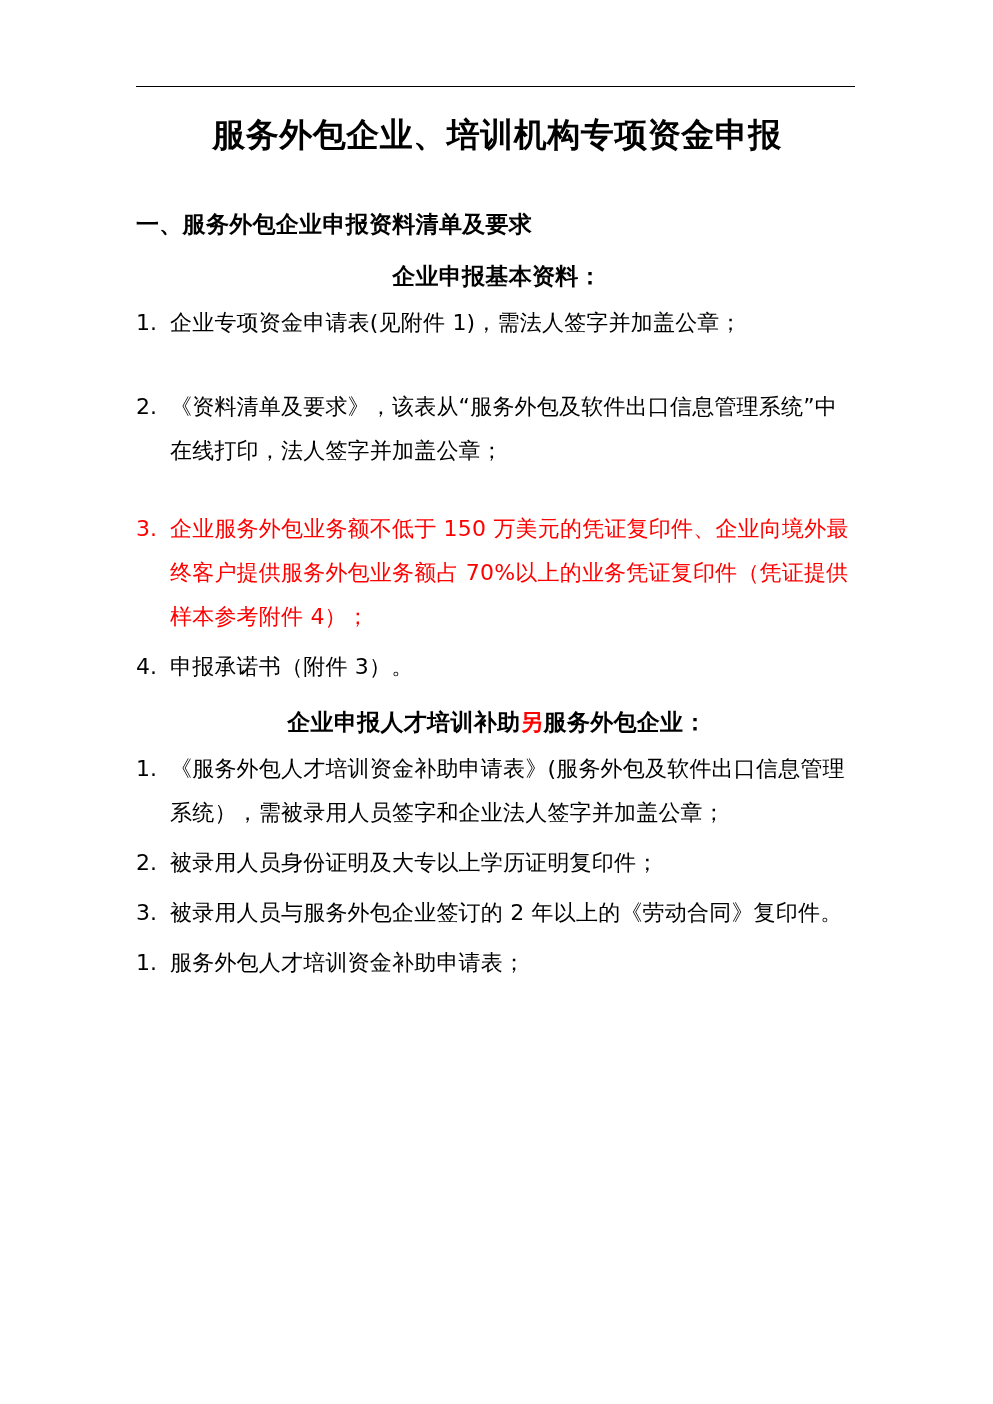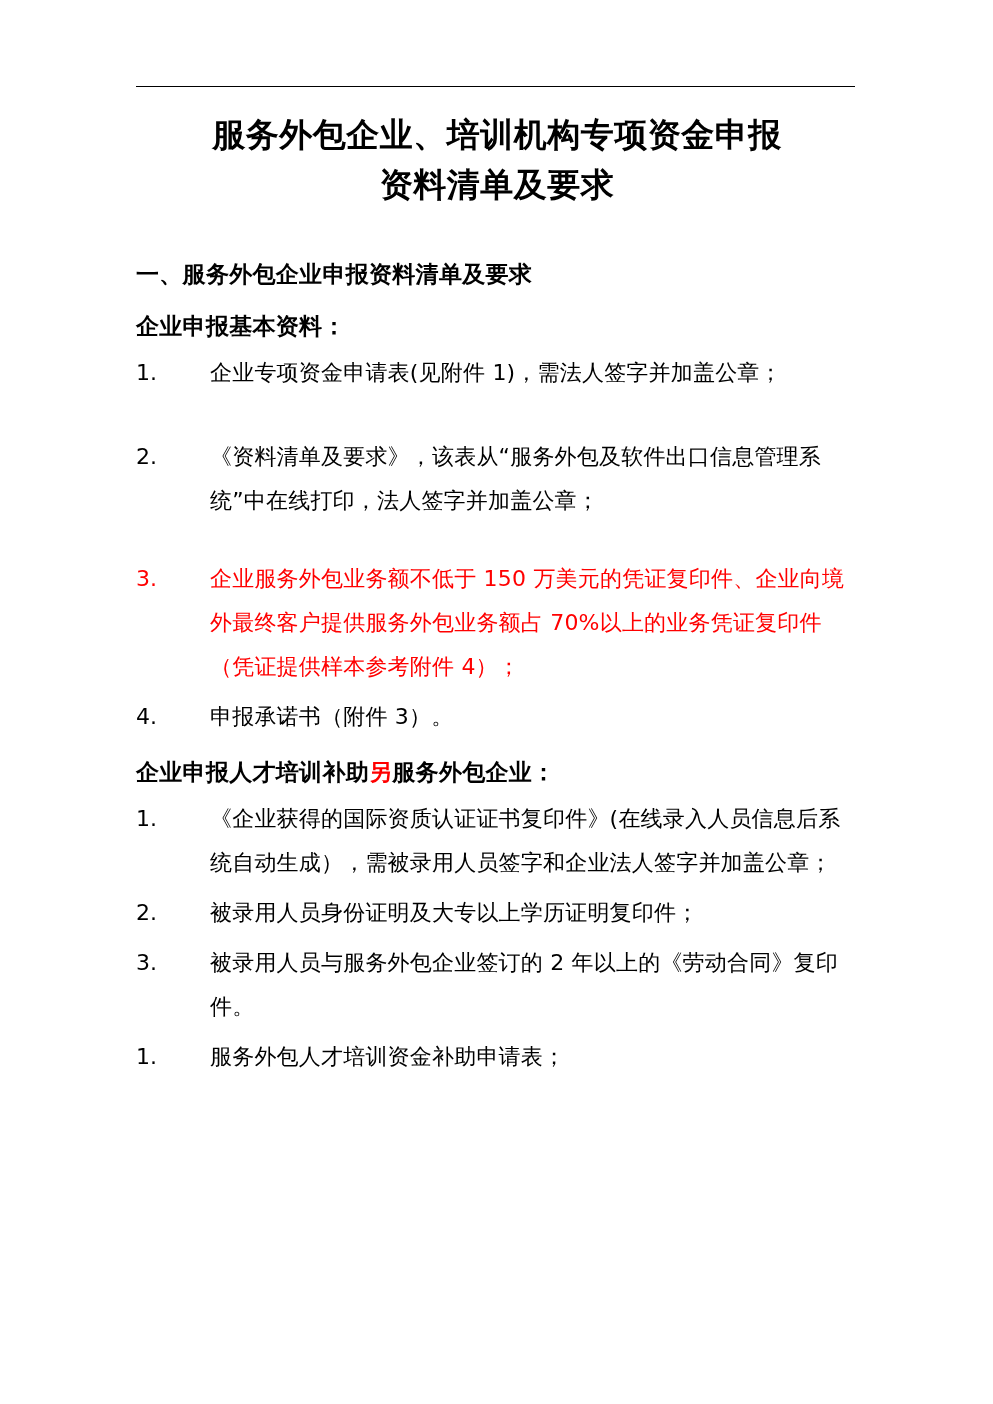--- a/index.html
+++ b/index.html
@@ -50,20 +50,21 @@
     margin-top: 45px;
     line-height: 38px;
     letter-spacing: 0.3px;
   }
   .sub-heading {
     font-size: 23px;
     font-weight: bold;
     margin-top: 14px;
     line-height: 38px;
     letter-spacing: 0.3px;
+    text-align: center;
   }
   .sub-heading .emph {
     color: #ff0000;
   }
   ol.items {
     list-style: none;
     margin: 0;
     padding: 0;
   }
   ol.items li {
@@ -75,41 +76,39 @@
   }
   ol.items li .num {
     width: 34px;
     flex: 0 0 34px;
     text-align: left;
     font-size: 22px;
   }
   ol.items li .txt {
     flex: 1 1 auto;
     letter-spacing: 0.2px;
-    margin-left: 40px;
   }
   li.red .num, li.red .txt {
     color: #ff0000;
   }
   .gap-after {
     margin-bottom: 34px;
   }
 </style>
 </head>
 <body>
 
 <div class="page">
 
   <div class="header-rule"></div>
 
   <div class="content">
 
     <div class="doc-title">
       <span>服务外包企业、培训机构专项资金申报</span>
-      <span class="line2">资料清单及要求</span>
     </div>
 
     <div class="section-heading">一、服务外包企业申报资料清单及要求</div>
 
     <div class="sub-heading">企业申报基本资料：</div>
 
     <ol class="items">
       <li>
         <span class="num">1.</span>
         <span class="txt">企业专项资金申请表(见附件 1)，需法人签字并加盖公章；</span>
@@ -128,21 +127,21 @@
       </li>
     </ol>
 
     <div class="sub-heading">
       <span>企业申报人才培训补助</span><span class="emph">另</span><span>服务外包企业：</span>
     </div>
 
     <ol class="items">
       <li>
         <span class="num">1.</span>
-        <span class="txt">《企业获得的国际资质认证证书复印件》(在线录入人员信息后系统自动生成），需被录用人员签字和企业法人签字并加盖公章；</span>
+        <span class="txt">《服务外包人才培训资金补助申请表》(服务外包及软件出口信息管理系统），需被录用人员签字和企业法人签字并加盖公章；</span>
       </li>
       <li>
         <span class="num">2.</span>
         <span class="txt">被录用人员身份证明及大专以上学历证明复印件；</span>
       </li>
       <li>
         <span class="num">3.</span>
         <span class="txt">被录用人员与服务外包企业签订的 2 年以上的《劳动合同》复印件。</span>
       </li>
     </ol>

